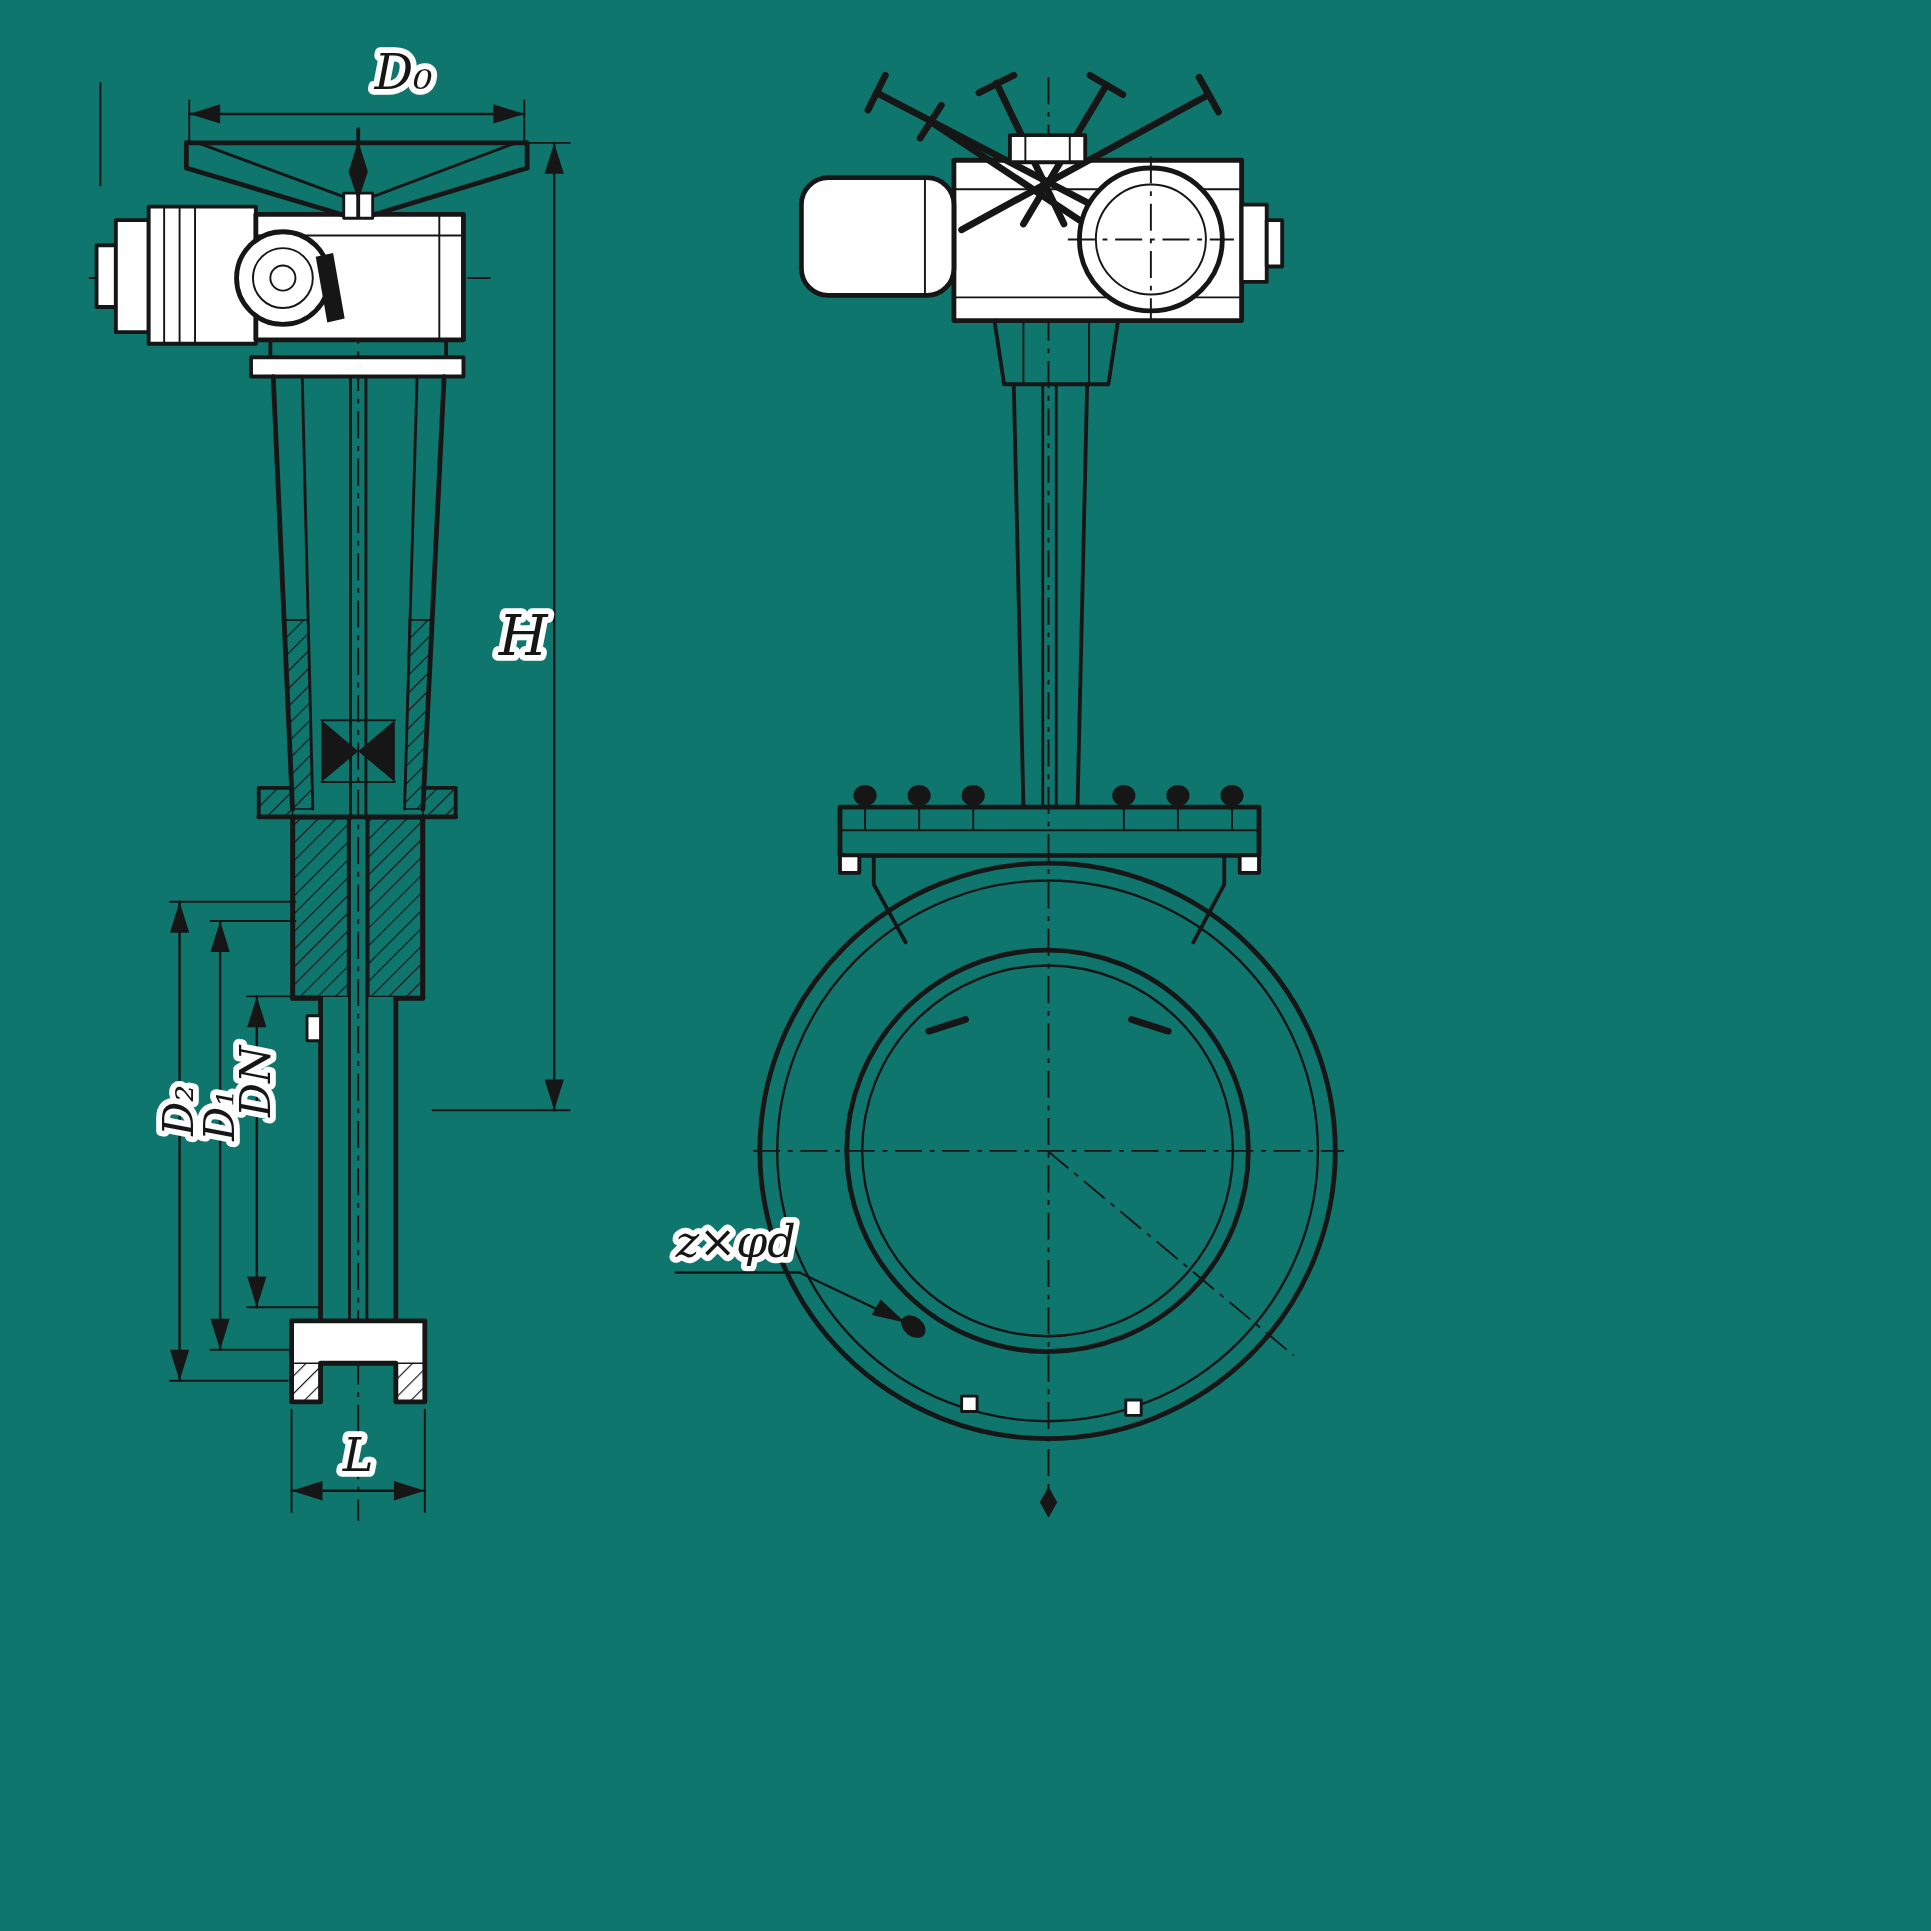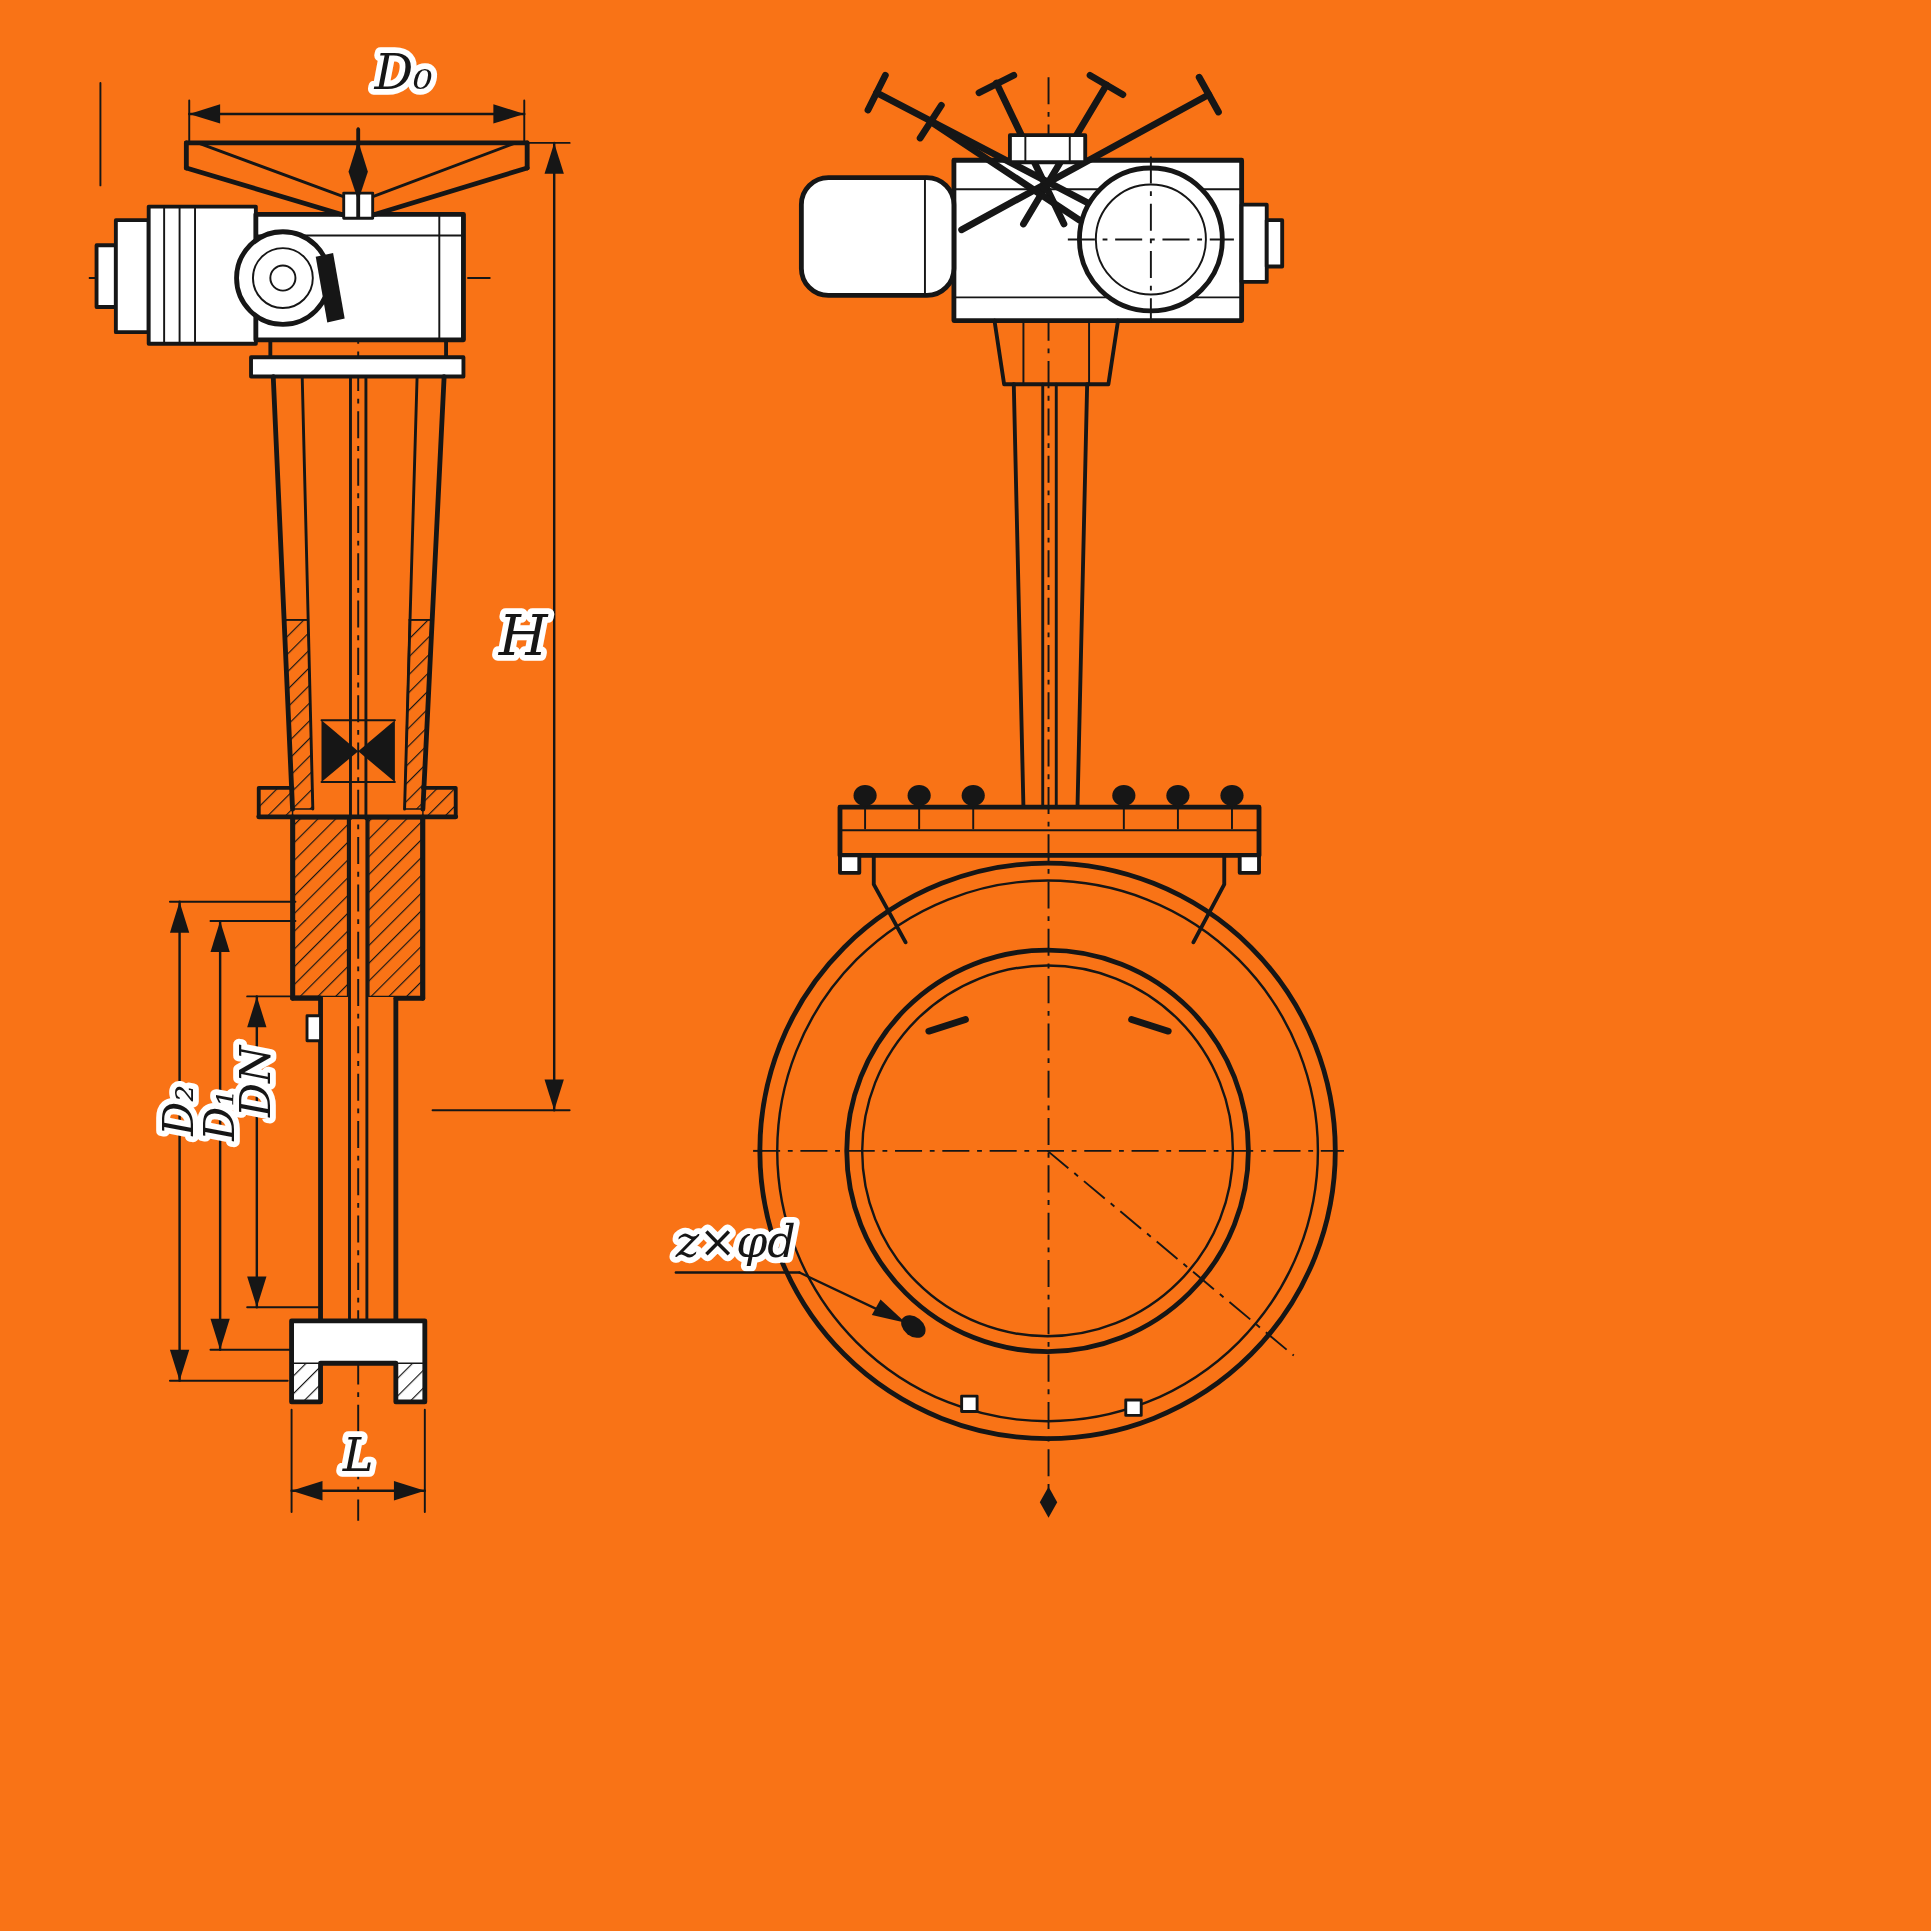--- a/index.html
+++ b/index.html
@@ -4,21 +4,21 @@
 <style>
   html, body {
     margin: 0;
     padding: 0;
     background: #ffffff;
     font-family: "DejaVu Serif", serif;
   }
   .canvas {
     width: 1931px;
     height: 1931px;
-    background: #f97316;
+    background: #0f766e;
     position: relative;
     overflow: hidden;
   }
   svg { display: block; }
   .ol  { fill: none; stroke: #161616; stroke-width: 5;   stroke-linecap: round; stroke-linejoin: round; }
   .ol4 { fill: none; stroke: #161616; stroke-width: 4;   stroke-linecap: round; stroke-linejoin: round; }
   .ol3 { fill: none; stroke: #161616; stroke-width: 3;   stroke-linecap: round; stroke-linejoin: round; }
   .thin{ fill: none; stroke: #161616; stroke-width: 2;   stroke-linecap: round; }
   .dim { fill: none; stroke: #161616; stroke-width: 2.5; stroke-linecap: round; }
   .cl  { fill: none; stroke: #161616; stroke-width: 2;   stroke-dasharray: 28 8 5 8; }

